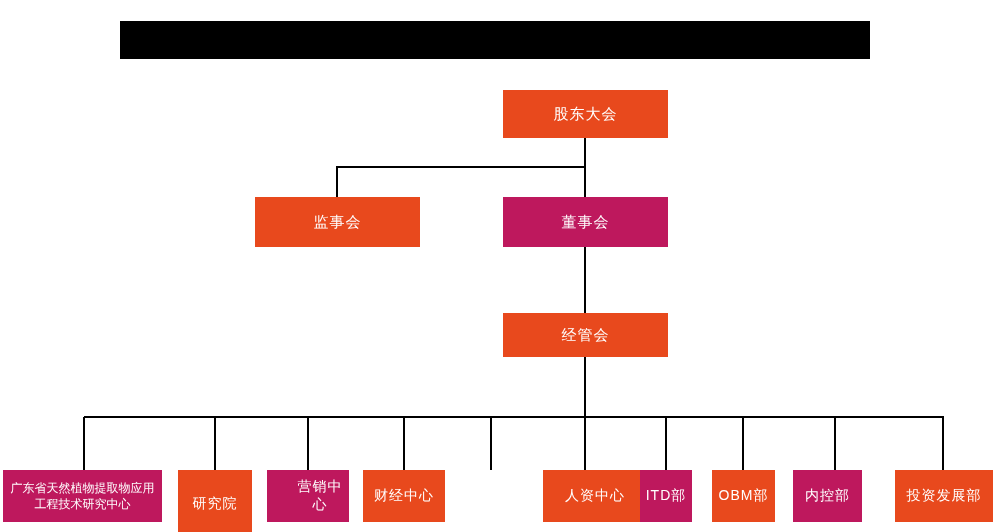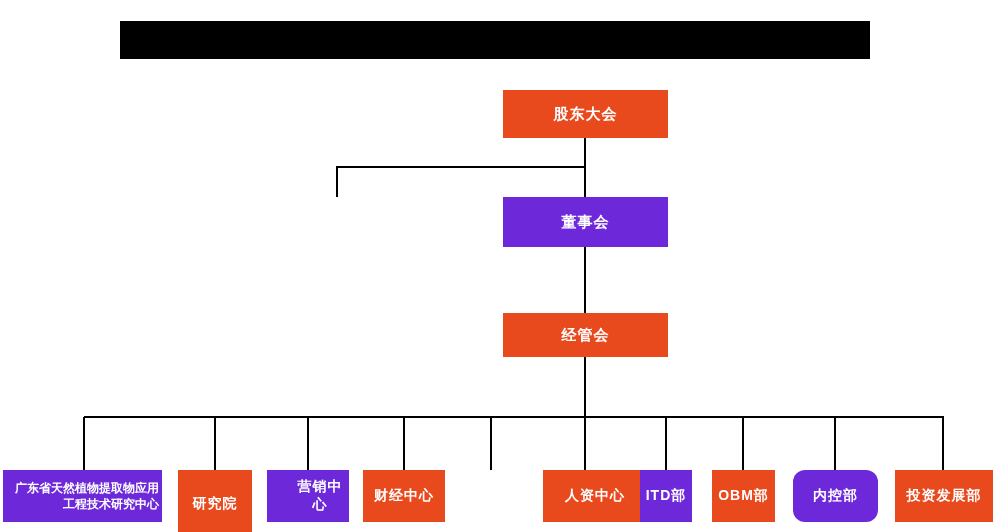--- a/index.html
+++ b/index.html
@@ -16,54 +16,54 @@
     left: 120px; top: 21px;
     width: 750px; height: 38px;
     background: #000000;
   }
   .node {
     position: absolute;
     display: flex;
     align-items: center;
     justify-content: center;
     color: #ffffff;
-    font-weight: bold;
+    font-weight: normal;
     text-align: center;
     box-sizing: border-box;
     letter-spacing: 1px;
   }
   .dark  { background: #e8491d; }
-  .light { background: #6d28d9; }
+  .light { background: #be185d; }
   .lvl1 { font-size: 15px; }
   .lvl4 { font-size: 14px; }
   .line {
     position: absolute;
     background: #000000;
   }
   .dept-long {
     font-size: 12px;
     line-height: 1.35;
     letter-spacing: 0;
     padding: 2px 3px;
-    text-align: right;
   }
 </style>
 </head>
 <body>
 
 <div class="canvas">
 
   <div class="redacted-bar"></div>
 
   <div class="node dark lvl1" style="left:503px; top:90px; width:165px; height:48px;">股东大会</div>
 
   <div class="line" style="left:584px; top:138px; width:2px; height:60px;"></div>
   <div class="line" style="left:336px; top:166px; width:250px; height:2px;"></div>
   <div class="line" style="left:336px; top:166px; width:2px; height:31px;"></div>
 
+  <div class="node dark lvl1" style="left:255px; top:197px; width:165px; height:50px;">监事会</div>
   <div class="node light lvl1" style="left:503px; top:197px; width:165px; height:50px;">董事会</div>
 
   <div class="line" style="left:584px; top:247px; width:2px; height:66px;"></div>
 
   <div class="node dark lvl1" style="left:503px; top:313px; width:165px; height:44px;">经管会</div>
 
   <div class="line" style="left:584px; top:357px; width:2px; height:60px;"></div>
   <div class="line" style="left:84px; top:416px; width:860px; height:2px;"></div>
 
   <div class="line" style="left:83px;  top:417px; width:2px; height:53px;"></div>
@@ -77,16 +77,16 @@
   <div class="line" style="left:834px; top:417px; width:2px; height:53px;"></div>
   <div class="line" style="left:942px; top:417px; width:2px; height:53px;"></div>
 
   <div class="node light lvl4 dept-long" style="left:3px; top:470px; width:159px; height:52px;">广东省天然植物提取物应用工程技术研究中心</div>
   <div class="node dark lvl4" style="left:178px; top:470px; width:74px; height:68px;">研究院</div>
   <div class="node light lvl4" style="left:267px; top:470px; width:82px; height:52px;padding-left:24px;">营销中心</div>
   <div class="node dark lvl4" style="left:363px; top:470px; width:82px; height:52px;">财经中心</div>
   <div class="node dark lvl4" style="left:543px; top:470px; width:104px; height:52px;">人资中心</div>
   <div class="node light lvl4" style="left:640px; top:470px; width:52px; height:52px;">ITD部</div>
   <div class="node dark lvl4" style="left:712px; top:470px; width:63px; height:52px;">OBM部</div>
-  <div class="node light lvl4" style="left:793px; top:470px; width:85px; height:52px;border-radius:12px;">内控部</div>
+  <div class="node light lvl4" style="left:793px; top:470px; width:69px; height:52px;">内控部</div>
   <div class="node dark lvl4" style="left:895px; top:470px; width:98px; height:52px;text-align:center;">投资发展部</div>
 
 </div>
 
 </body></html>

